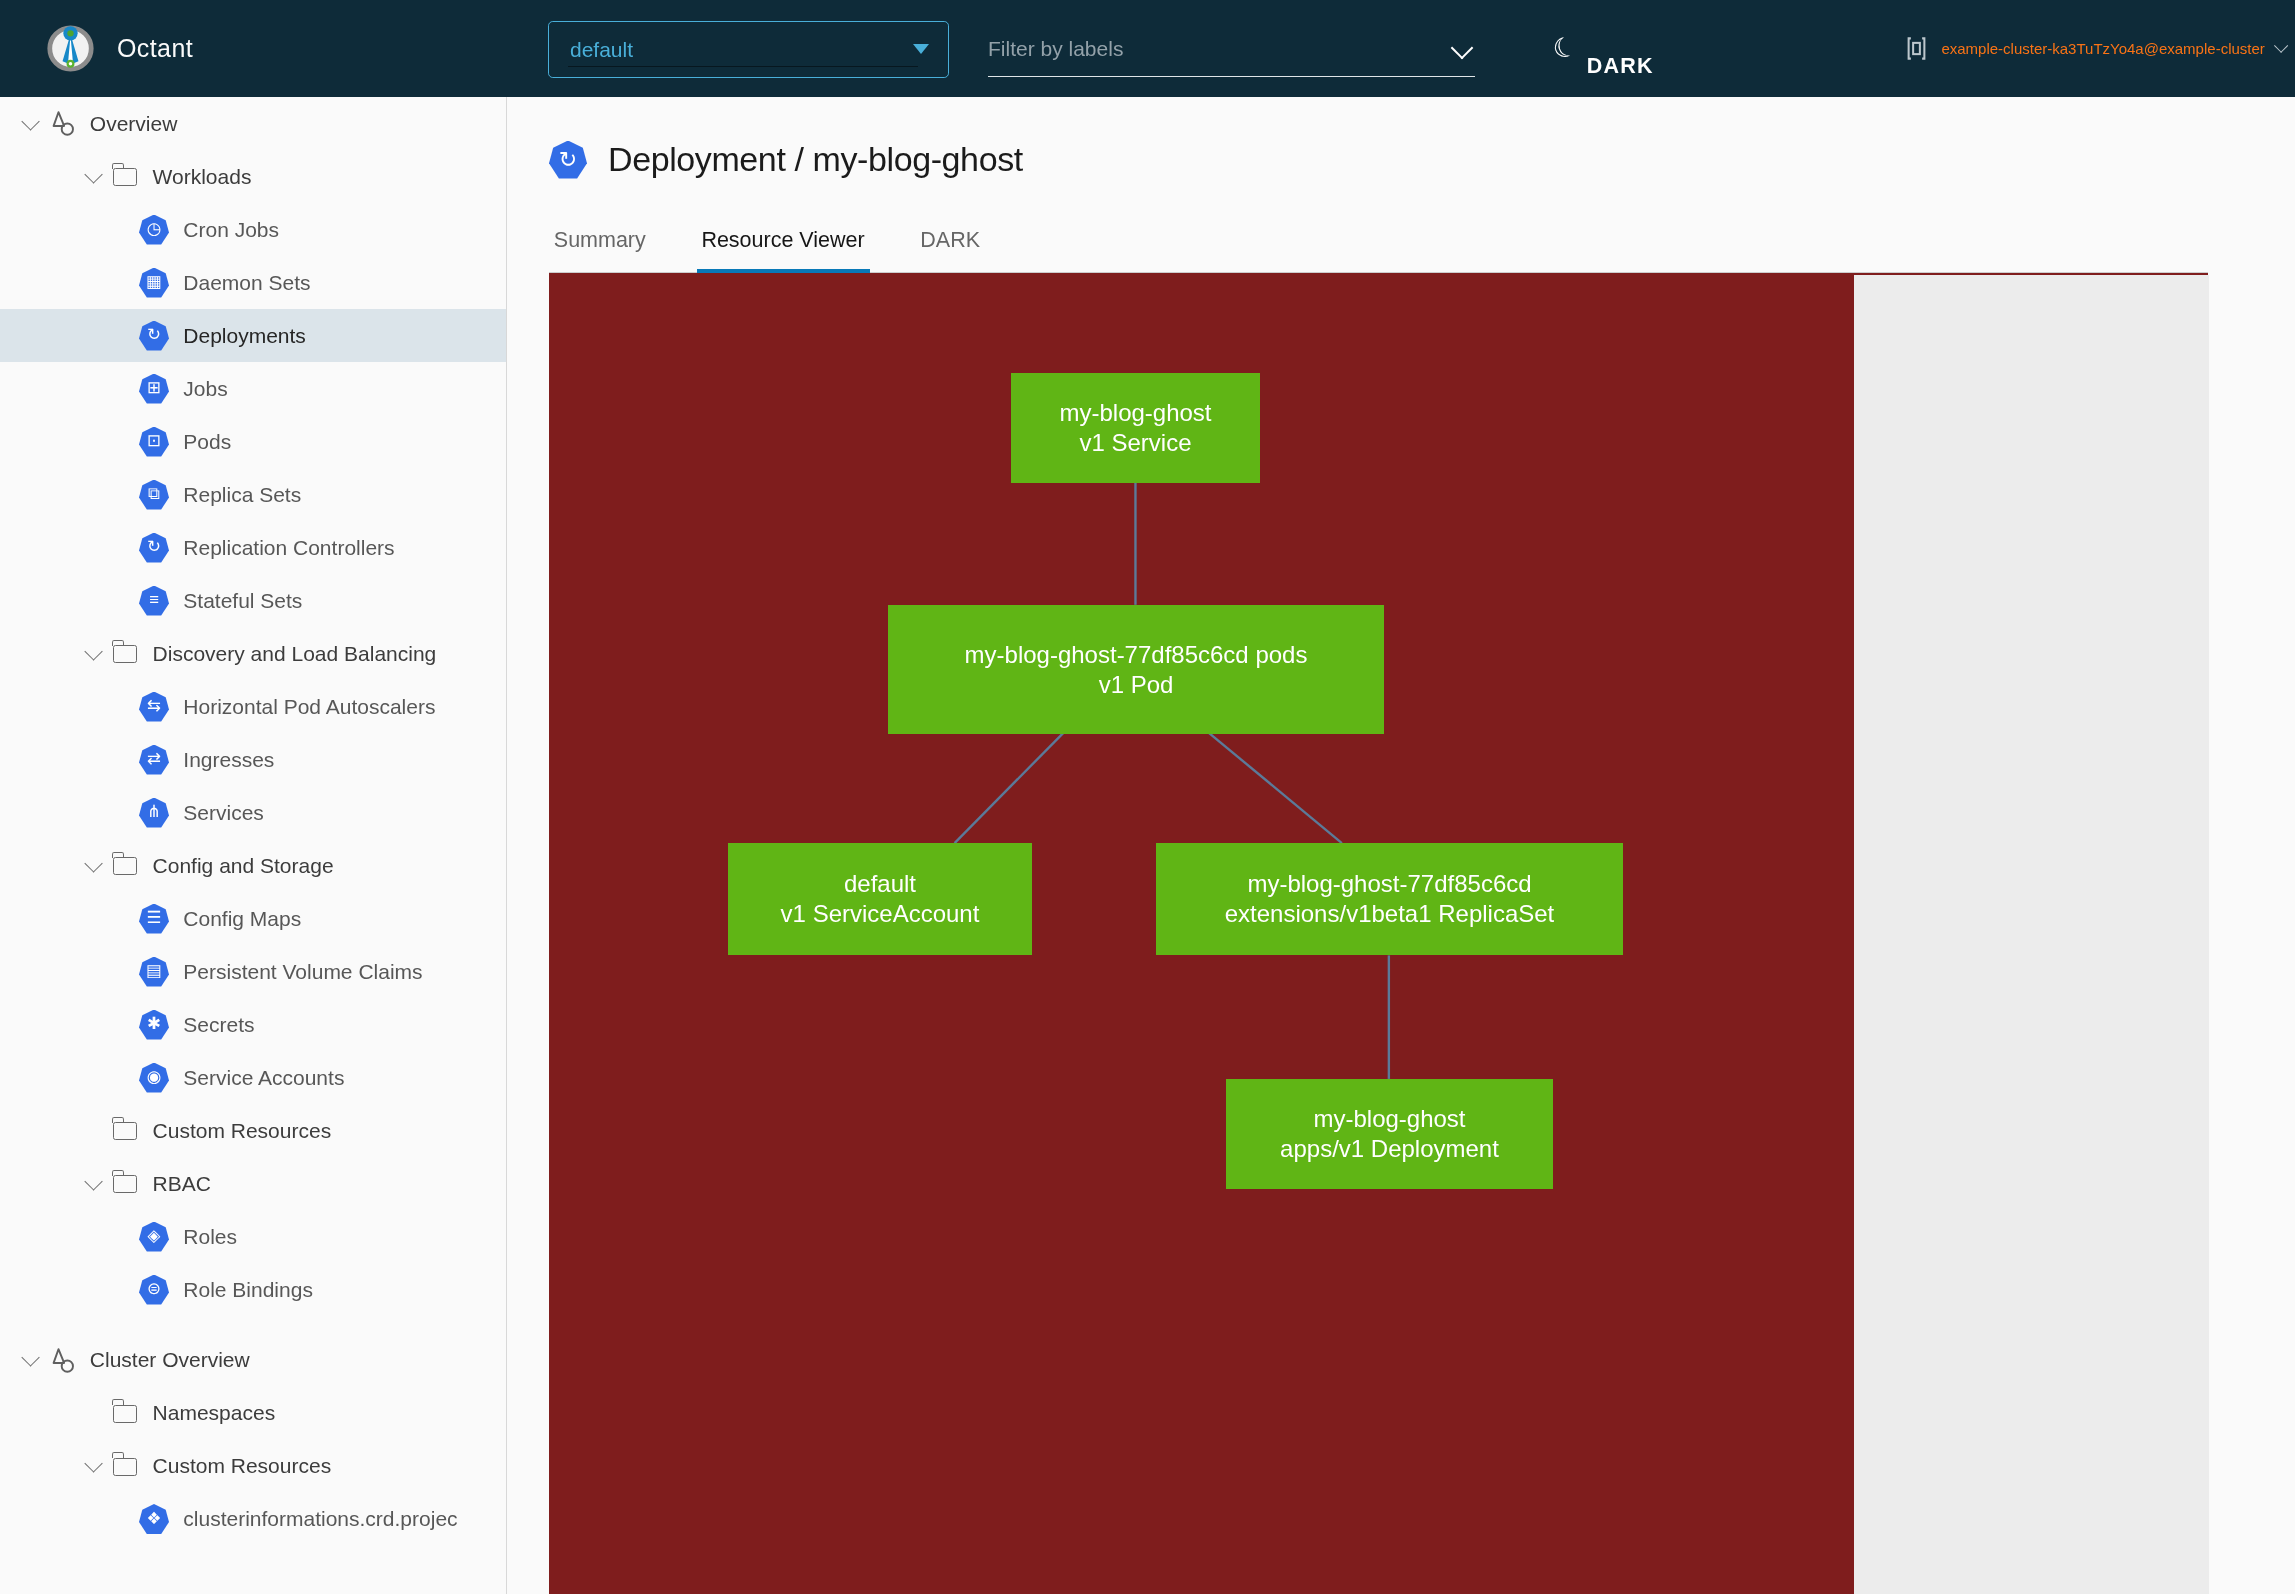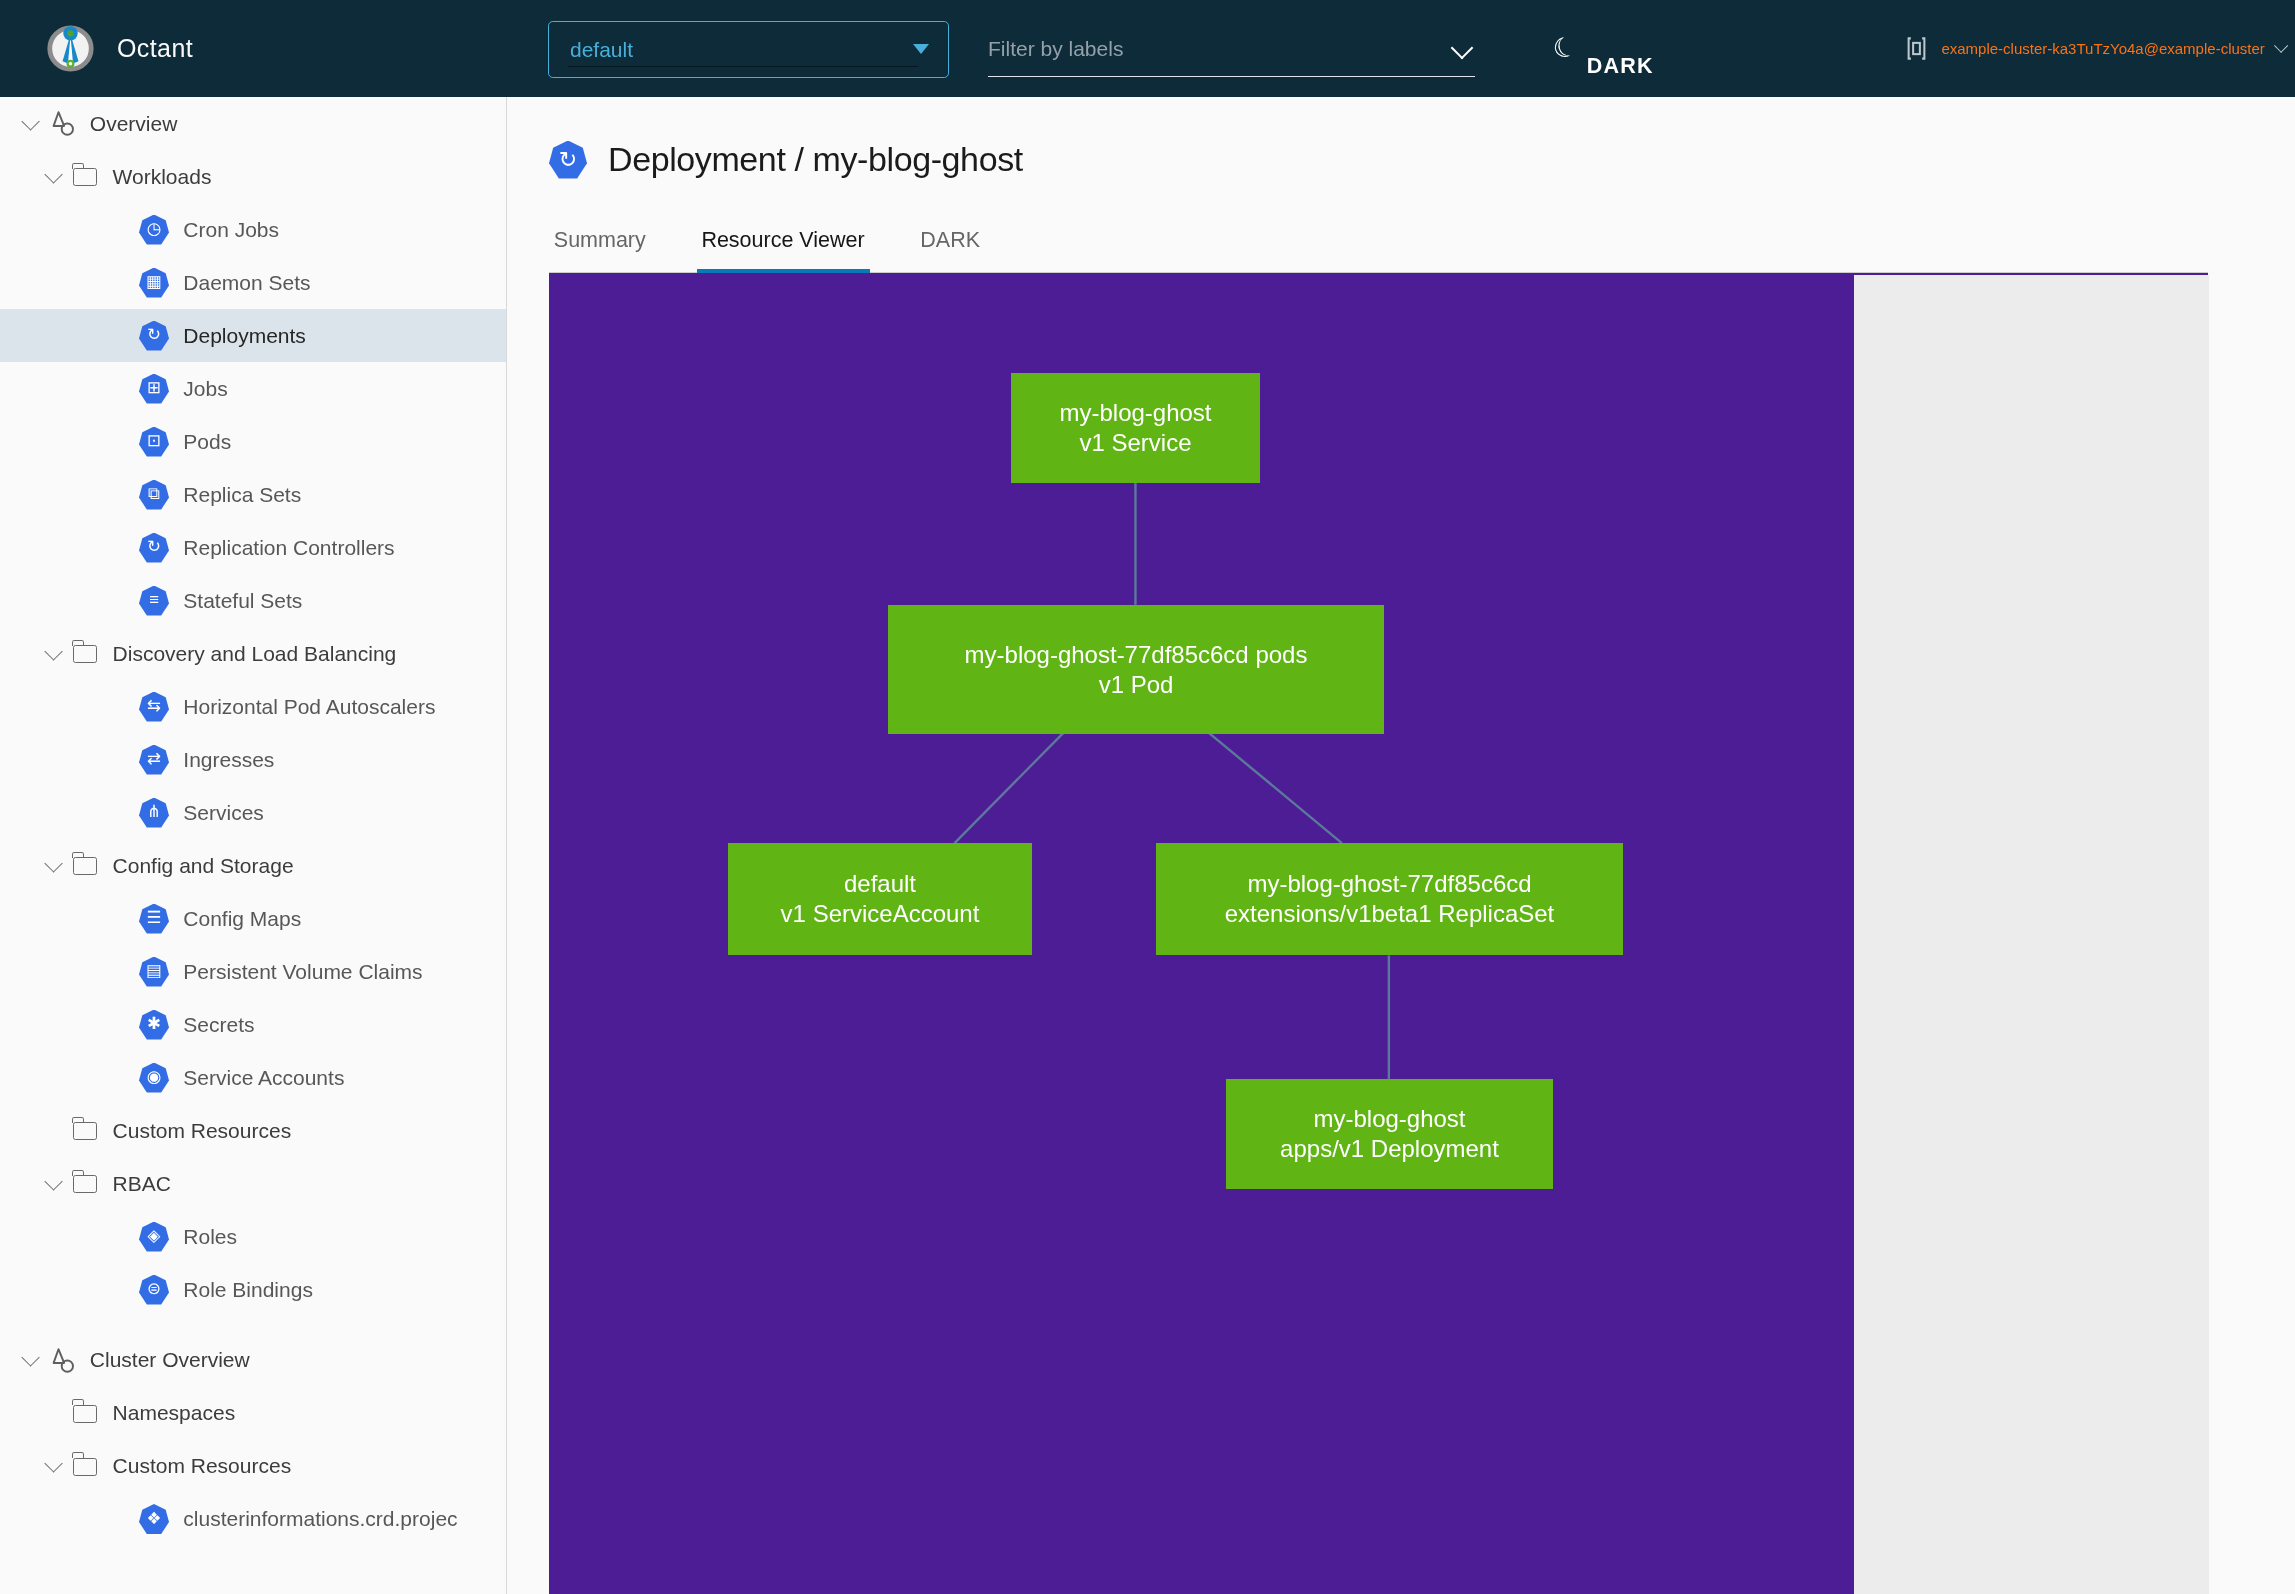--- a/index.html
+++ b/index.html
@@ -38,21 +38,21 @@
     align-items:center; gap:11px; cursor:pointer; }
   .context-label { color:#f97316; font-size:15px; }
   .context-caret { width:9.6px; height:9.6px; border-left:1.6px solid #bcc7cd;
     border-bottom:1.6px solid #bcc7cd; transform:rotate(-45deg); margin-top:-4.8px; }
 
   
   .sidebar { position:absolute; top:97px; left:0; width:507px; height:1497px;
     background:#fafafa; border-right:0.8px solid #d8d8d8; overflow:hidden; z-index:10; }
   .nav-row { height:53px; display:flex; align-items:center; cursor:pointer; }
   .nav-row.lvl0 { padding-left:19px; }
-  .nav-row.lvl1 { padding-left:42px; }
+  .nav-row.lvl1 { padding-left:82px; }
   .nav-row.lvl2 { padding-left:139px; }
   .nav-row.selected { background:#dbe4ea; }
   .nav-row.gap-before { margin-top:17.5px; }
   .chev { width:12.8px; height:12.8px; border-left:1.6px solid #6e6e6e; border-bottom:1.6px solid #6e6e6e;
     transform:rotate(-45deg); margin:-4.8px 11px 0 4.8px; flex:0 0 auto; }
   .chev-spacer { width:29px; flex:0 0 auto; }
   .lvl0 .chev-wrap, .lvl1 .chev-wrap { width:29px; display:flex; justify-content:center; flex:0 0 auto; }
   .k8s-icon { width:30px; height:30px; flex:0 0 auto; background:#326de6;
     clip-path:polygon(50% 0%, 89% 19%, 100% 60%, 74% 100%, 26% 100%, 0% 60%, 11% 19%);
     color:#fff; display:flex; align-items:center; justify-content:center;
@@ -76,21 +76,21 @@
 
   .tabs { position:absolute; top:126px; left:41px; width:1659px; height:50px;
     border-bottom:1.6px solid #cdcdcd; display:flex; }
   .tab { font-size:21.5px; color:#666; margin-right:46px; padding:4.8px 4.8px 0 4.8px;
     position:relative; cursor:pointer; white-space:nowrap; }
   .tab.active { color:#161616; }
   .tab.active::after { content:''; position:absolute; left:0; right:0; bottom:-1.6px;
     height:4.8px; background:#0979b8; }
 
   
-  .canvas { position:absolute; top:176px; left:41px; width:1659px; height:1321px; background:#4c1d95; }
+  .canvas { position:absolute; top:176px; left:41px; width:1659px; height:1321px; background:#7f1d1d; }
   .side-panel { position:absolute; top:1.6px; left:1305px; width:355px; height:1319px; background:#ececec; }
   .edges { position:absolute; top:0; left:0; z-index:1; }
   .gnode { position:absolute; z-index:2; background:#60b515; color:#fff;
     display:flex; flex-direction:column; align-items:center; justify-content:center;
     font-size:24px; line-height:30px; text-align:center; cursor:pointer; }
 </style>
 </head>
 <body>
 
 <div class="navbar">

